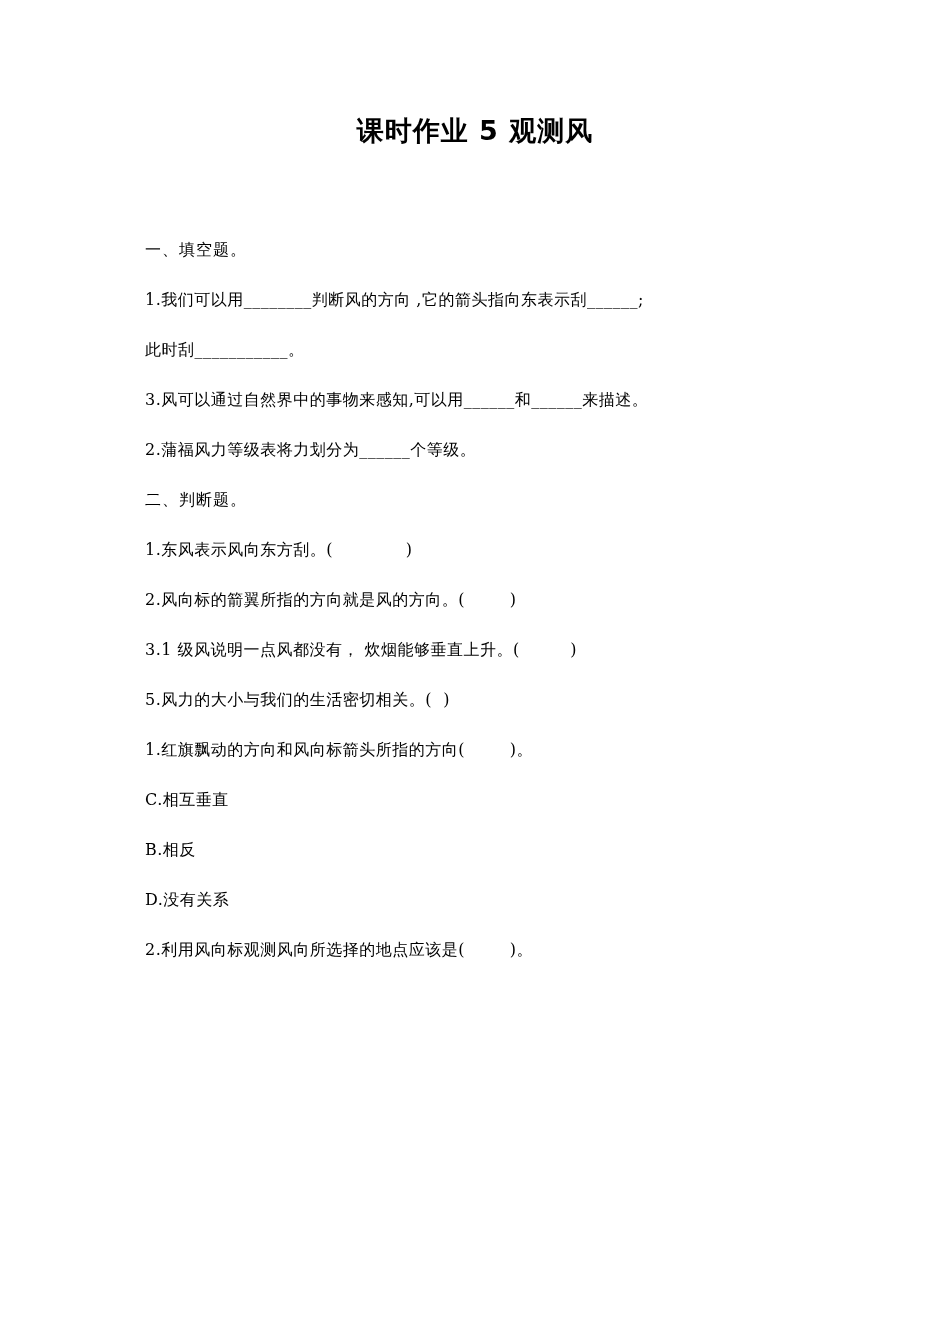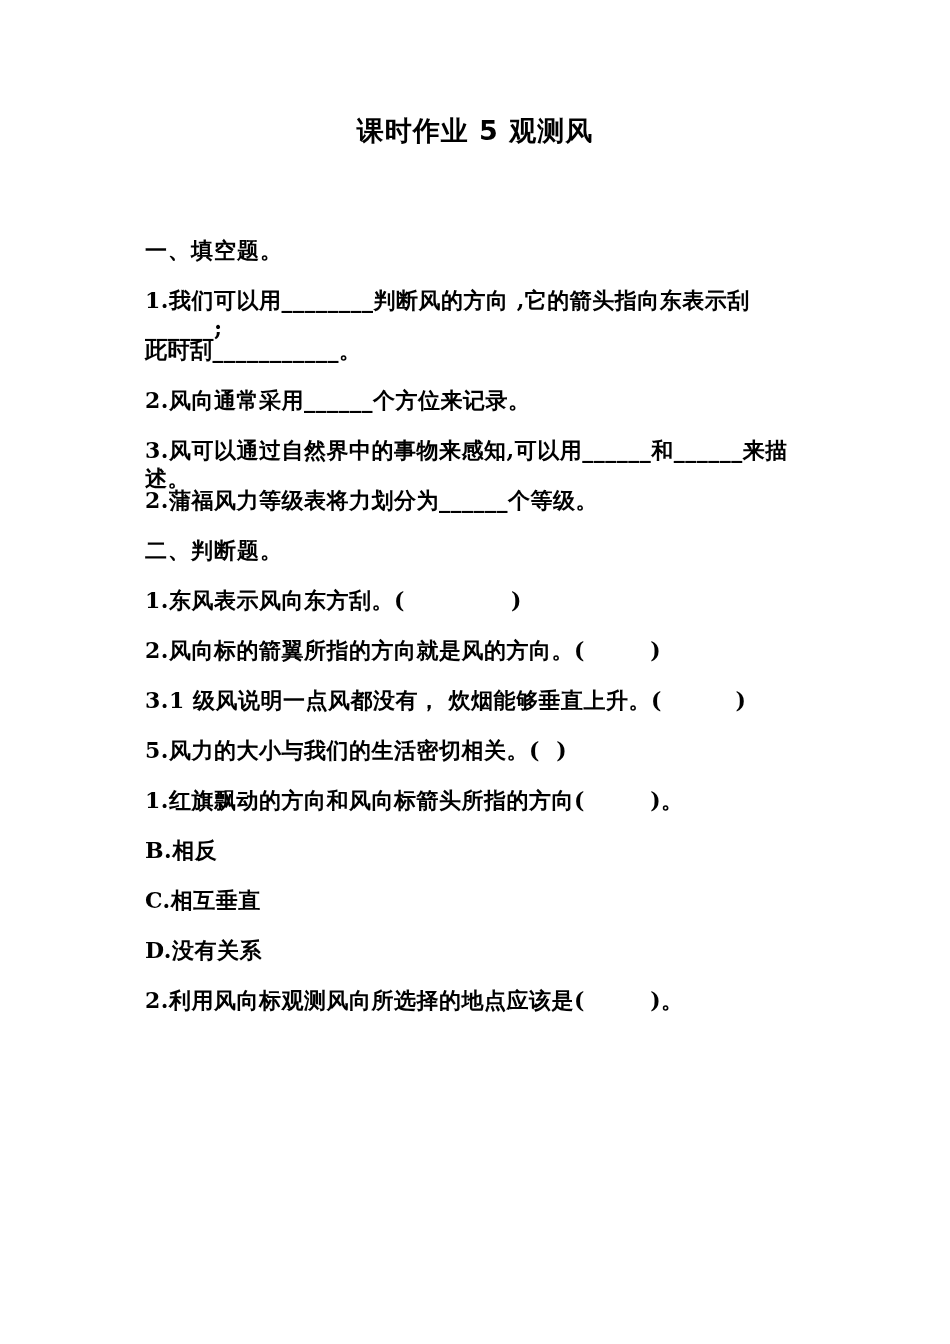--- a/index.html
+++ b/index.html
@@ -30,46 +30,44 @@
     white-space: pre-wrap;
   }
   .content {
     position: absolute;
     top: 236px;
     left: 145px;
     width: 680px;
   }
   .line {
     height: 50px;
-    font-size: 22px;
+    font-size: 16px;
     line-height: 28px;
     white-space: pre-wrap;
     letter-spacing: 0.5px;
-    font-weight: bold;
   }
   .line.section {
     letter-spacing: 1px;
   }
 </style>
 </head>
 <body>
 
 <div class="page">
   <div class="doc-title">课时作业 5 观测风</div>
   <div class="content">
       <div class="line section">一、填空题。</div>
       <div class="line body">1.我们可以用________判断风的方向 ,它的箭头指向东表示刮______;</div>
       <div class="line body">此时刮___________。</div>
-      <div class="line body">2.风向通常采用______个方位来记录。</div>
       <div class="line body">3.风可以通过自然界中的事物来感知,可以用______和______来描述。</div>
       <div class="line body">2.蒲福风力等级表将力划分为______个等级。</div>
       <div class="line section">二、判断题。</div>
       <div class="line body">1.东风表示风向东方刮。(             )</div>
       <div class="line body">2.风向标的箭翼所指的方向就是风的方向。(        )</div>
       <div class="line body">3.1 级风说明一点风都没有， 炊烟能够垂直上升。(         )</div>
       <div class="line body">5.风力的大小与我们的生活密切相关。(  )</div>
       <div class="line body">1.红旗飘动的方向和风向标箭头所指的方向(        )。</div>
+      <div class="line body">C.相互垂直</div>
       <div class="line body">B.相反</div>
-      <div class="line body">C.相互垂直</div>
       <div class="line body">D.没有关系</div>
       <div class="line body">2.利用风向标观测风向所选择的地点应该是(        )。</div>
     </div>
 </div>
 
 </body></html>

